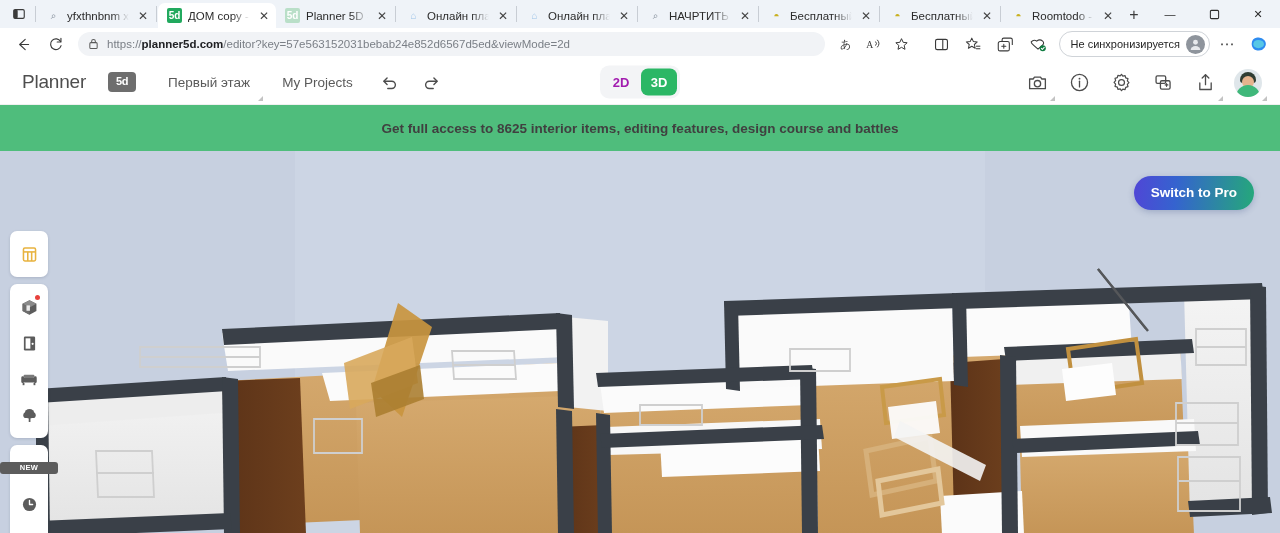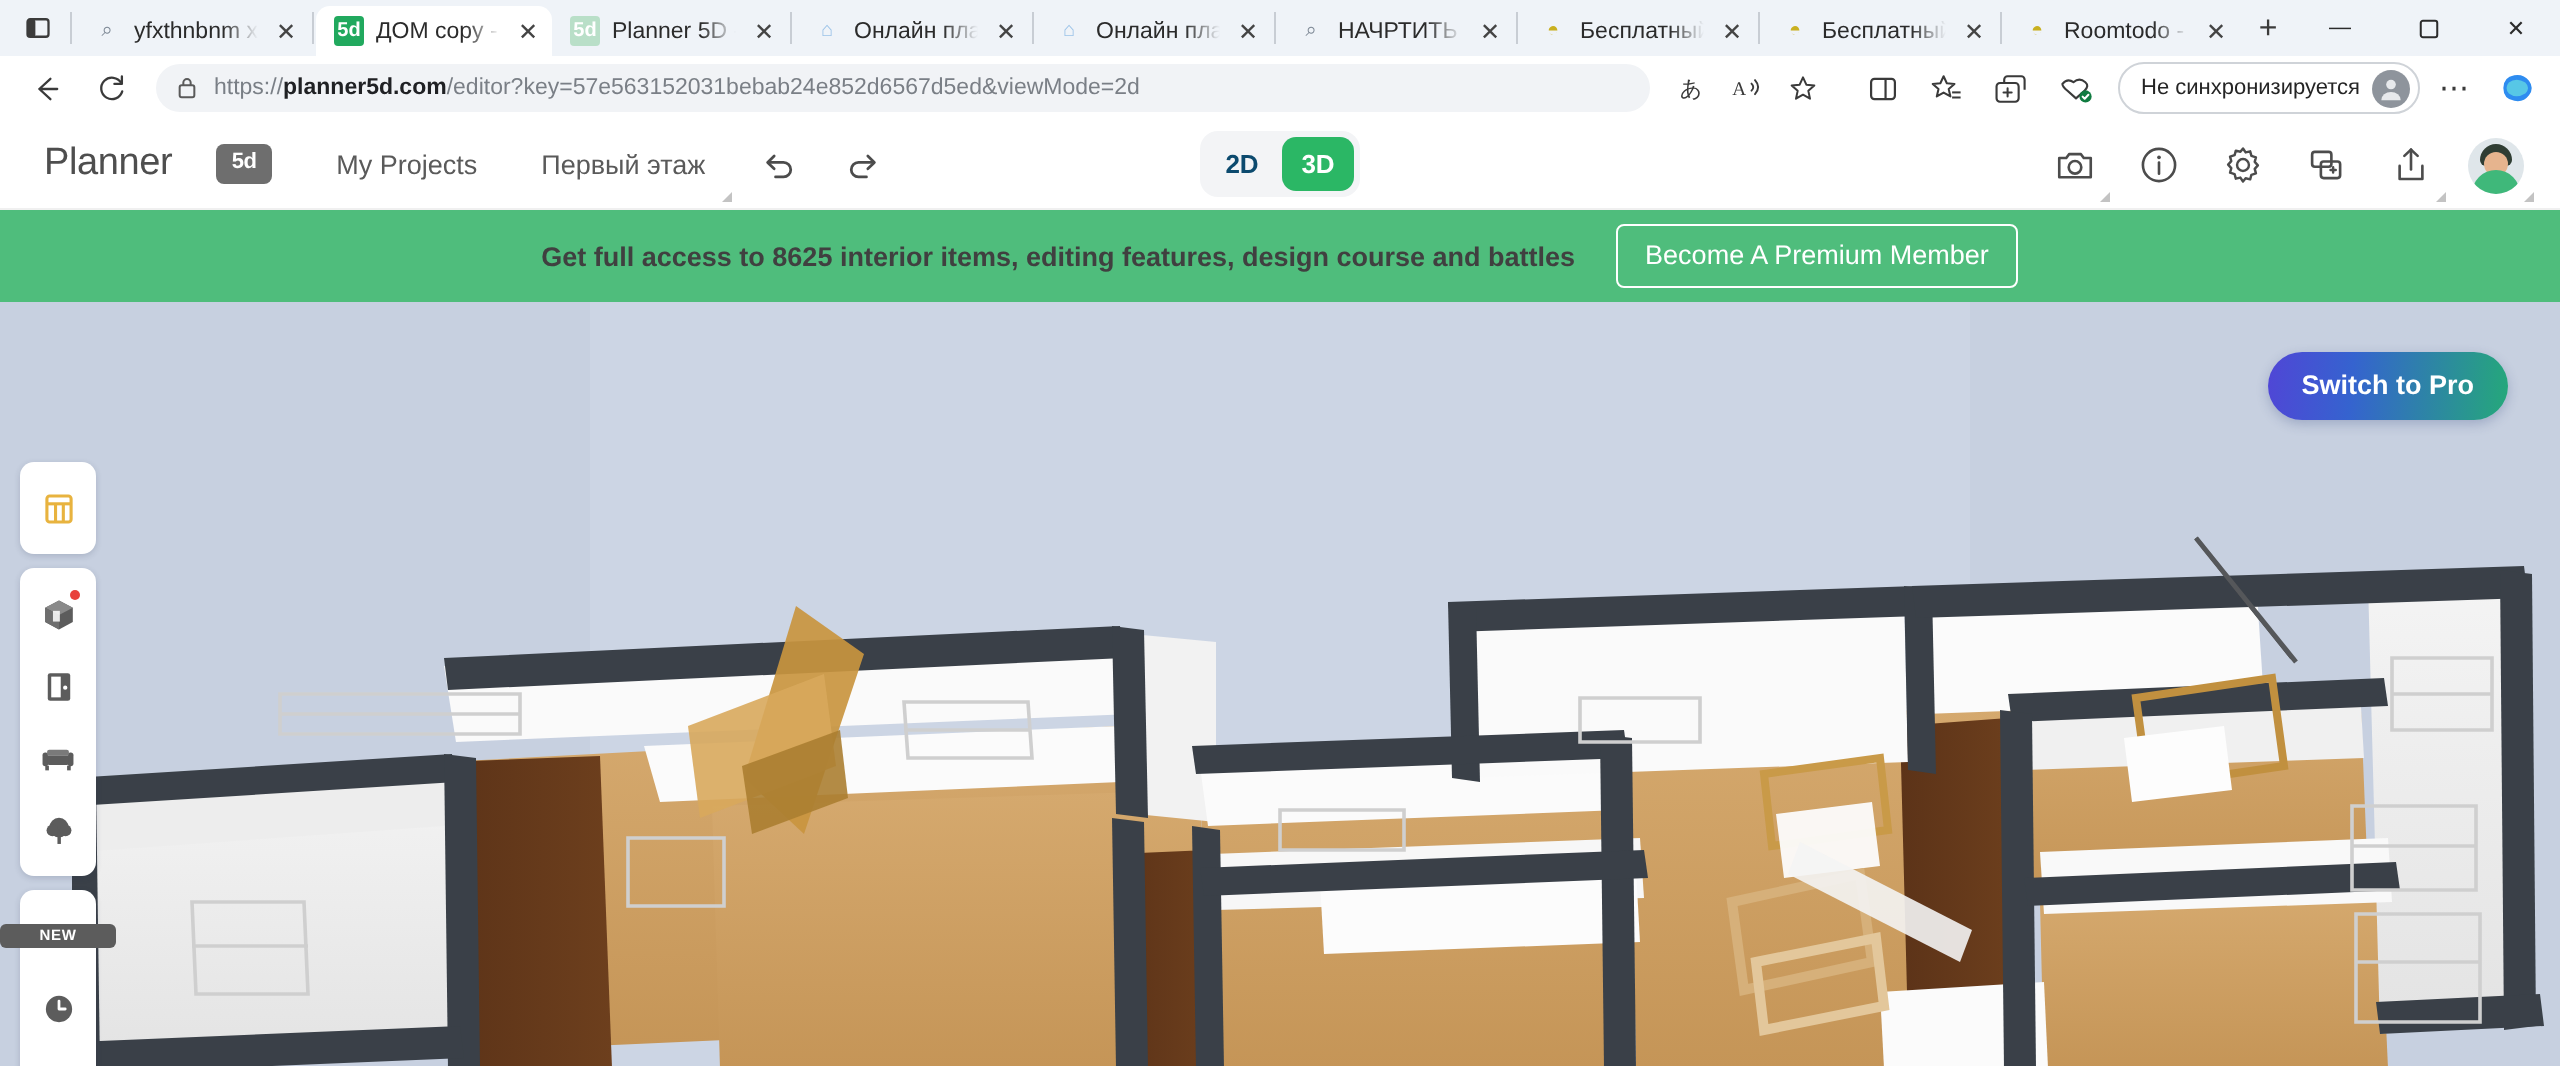--- a/index.html
+++ b/index.html
@@ -127,21 +127,21 @@
     width: 42px; height: 45px; display: flex; align-items: center;
     justify-content: center; color: #4c4c4c; position: relative;
   }
   .dimswitch {
     position: absolute; left: 50%; top: 50%; transform: translate(-50%,-50%);
     background: #f3f4f6; border-radius: 9px; display: flex; padding: 3px; gap: 2px;
   }
   .dimbtn {
     width: 36px; height: 27px; border-radius: 7px; display: flex;
     align-items: center; justify-content: center;
-    font-size: 13px; font-weight: bold; color: #0c4a6e;
+    font-size: 13px; font-weight: bold; color: #a21caf;
   }
   .dimbtn.on { background: #2bb765; color: #ffffff; }
   .hdr-right { position: absolute; right: 10px; top: 0; display: flex; align-items: center; }
   .avatar-wrap { width: 44px; height: 45px; display:flex; align-items:center;
                  justify-content:center; position: relative; }
   .avatar {
     width: 28px; height: 28px; border-radius: 50%;
     background: #dfe6ea; overflow: hidden; position: relative;
   }
   .av-hair { position:absolute; left:6px; top:3px; width:16px; height:11px;
@@ -378,25 +378,25 @@
         </svg>
     </div>
   </div>
 
   <div class="app-header">
     <div class="brand">
       <span>Planner</span>
       <span class="badge">5d</span>
     </div>
     <div class="hdr-item">
-      <span>My Projects</span>
-    </div>
-    <div class="hdr-item">
       <span>Первый этаж</span>
       <span class="corner-tri"></span>
+    </div>
+    <div class="hdr-item">
+      <span>My Projects</span>
     </div>
     <div class="hdr-icbtn">
       <svg width="19" height="19" viewBox="0 0 22 22">
           <path d="M5 9.5 h8.6 a4.2 4.2 0 0 1 0 8.4 H9" fill="none" stroke="#4c4c4c" stroke-width="1.6" stroke-linecap="round"></path>
           <path d="M8.2 5.8 L4.4 9.5 L8.2 13.2" fill="none" stroke="#4c4c4c" stroke-width="1.6" stroke-linecap="round" stroke-linejoin="round"></path>
         </svg>
     </div>
     <div class="hdr-icbtn">
       <svg width="19" height="19" viewBox="0 0 22 22">
           <path d="M17 9.5 h-8.6 a4.2 4.2 0 0 0 0 8.4 H13" fill="none" stroke="#4c4c4c" stroke-width="1.6" stroke-linecap="round"></path>
@@ -451,21 +451,20 @@
           <div class="av-face"></div>
           <div class="av-body"></div>
         </div>
         <span class="corner-tri"></span>
       </div>
     </div>
   </div>
 
   <div class="promo">
     <div class="promo-text">Get full access to 8625 interior items, editing features, design course and battles</div>
-    <div class="promo-btn">Become A Premium Member</div>
   </div>
 
   <div class="editor">
     <div class="canvas-lighter"></div>
 
     <svg class="scene" width="1280" height="382" viewBox="0 0 1280 382">
       <defs>
         <linearGradient id="woodLight" x1="0" y1="0" x2="0" y2="1">
           <stop offset="0" stop-color="#d5a96e"></stop>
             <stop offset="1" stop-color="#c59557"></stop>

